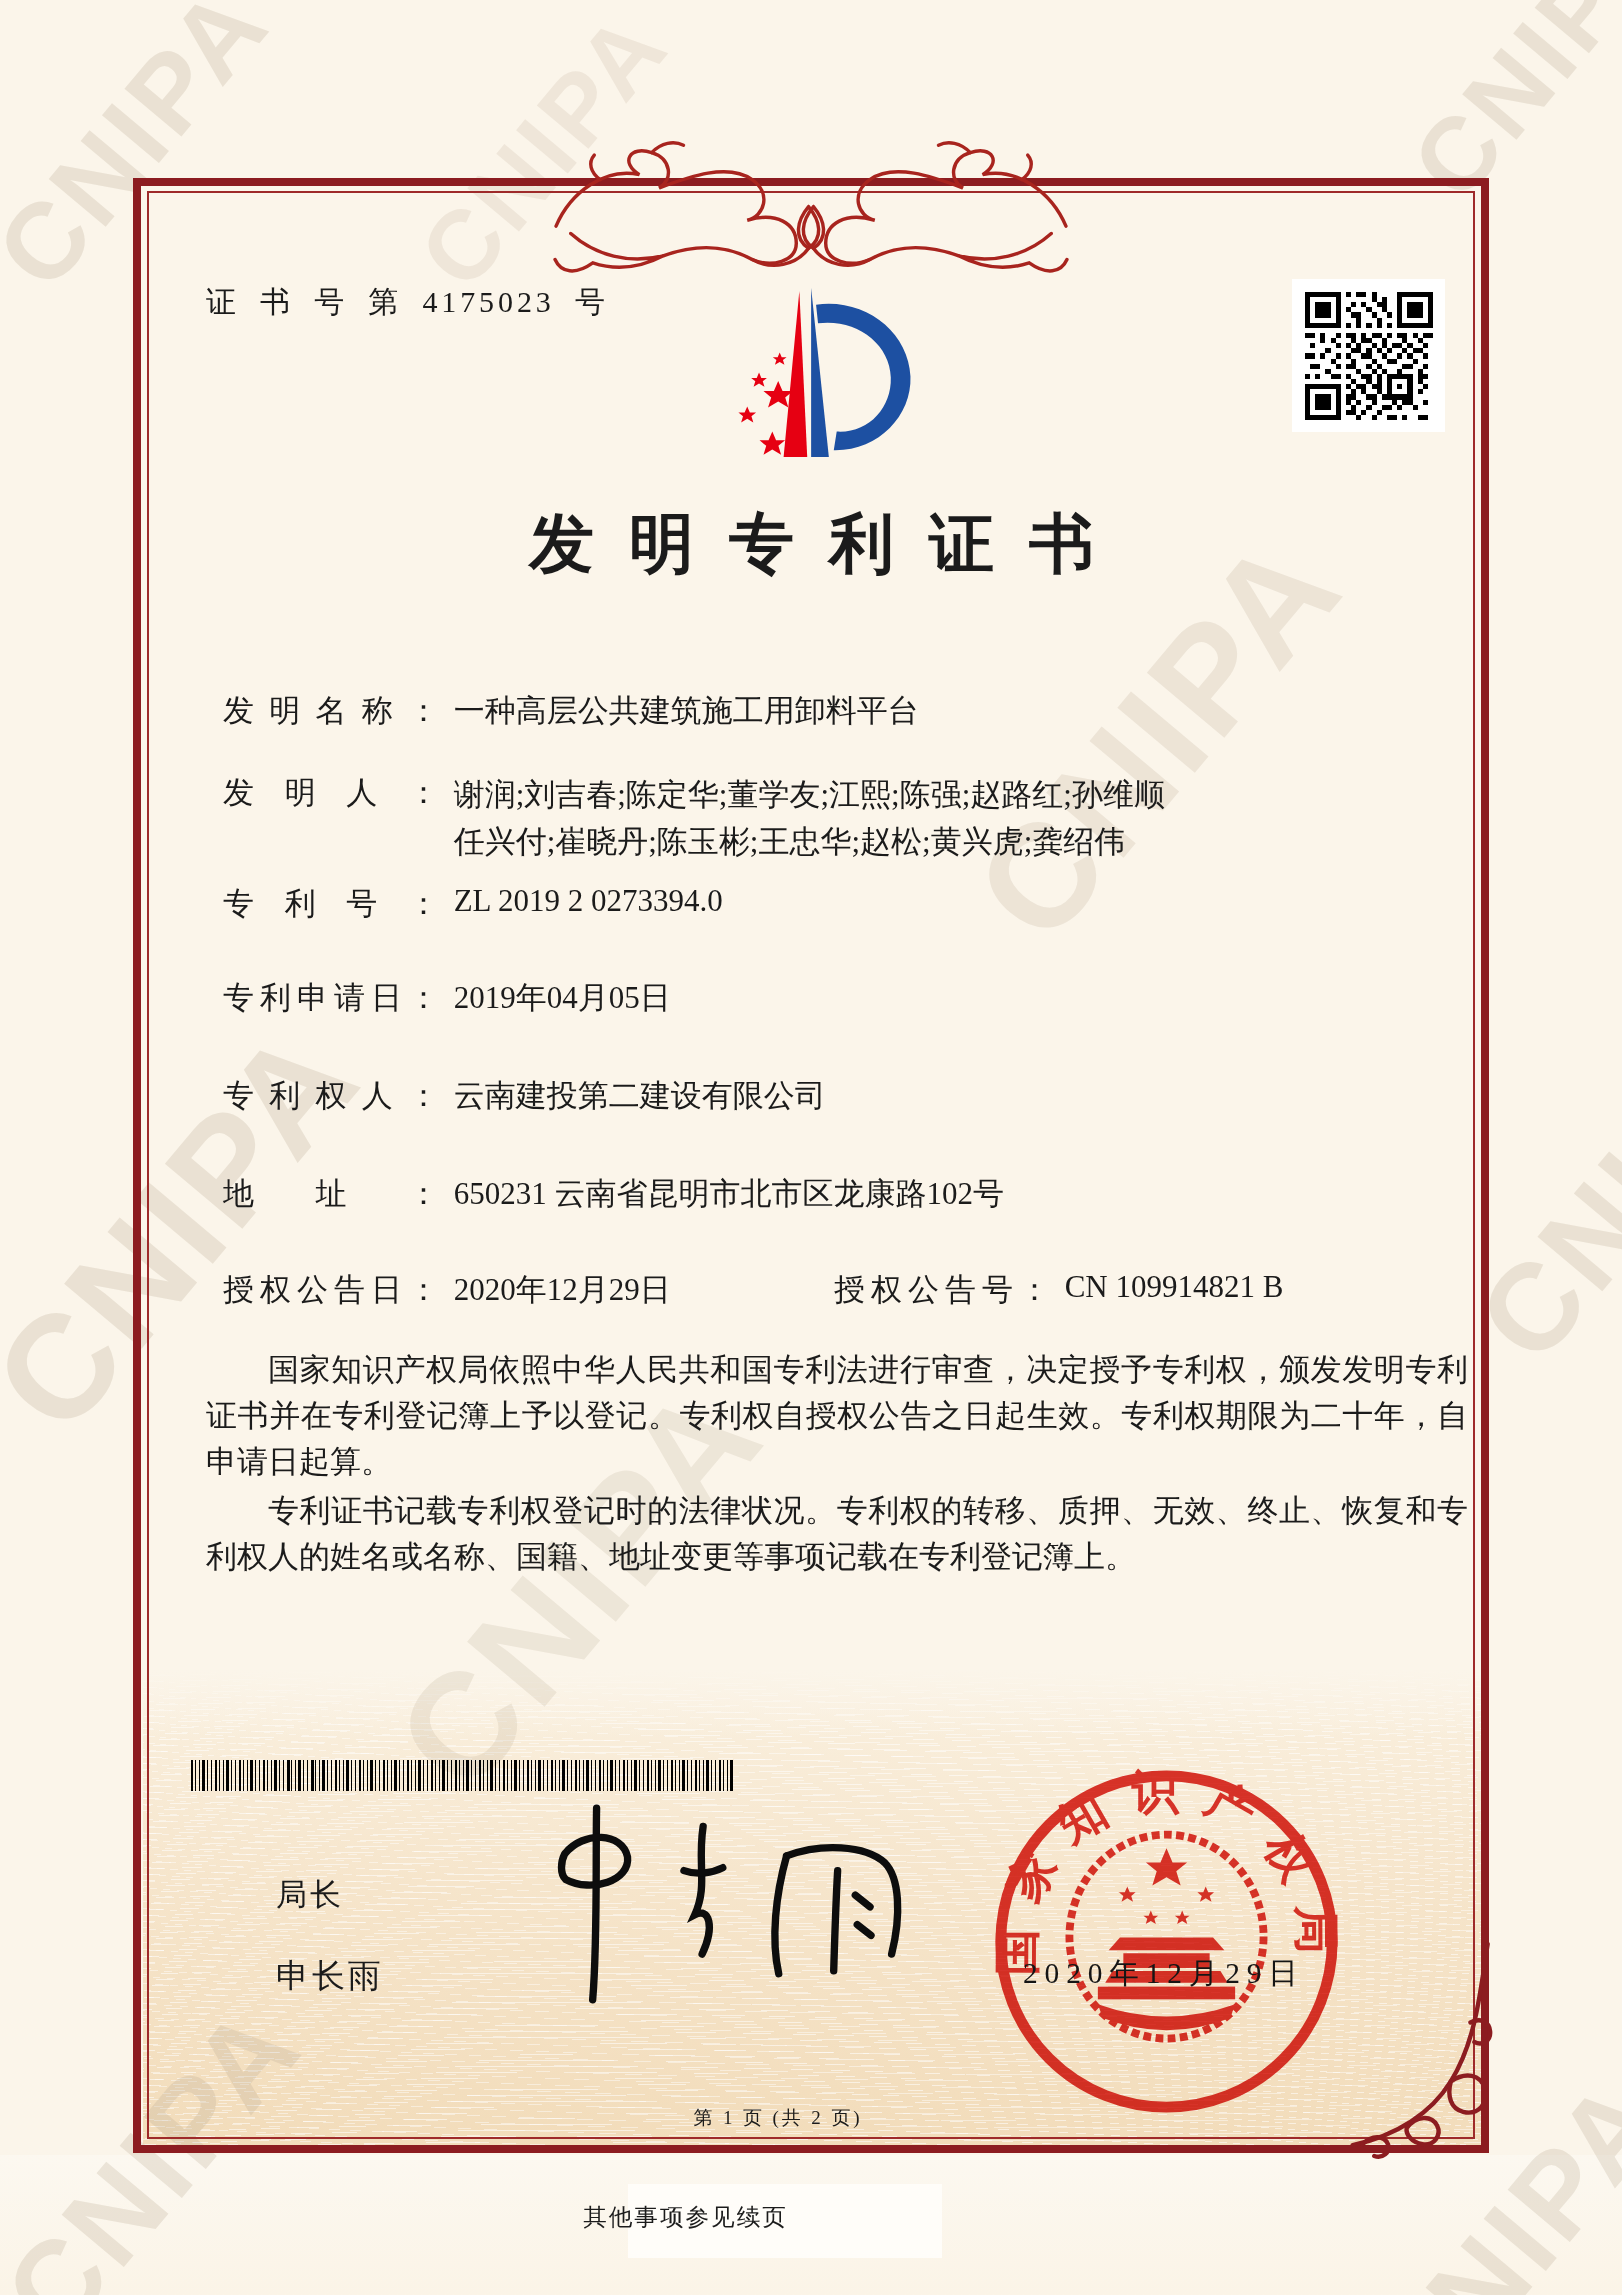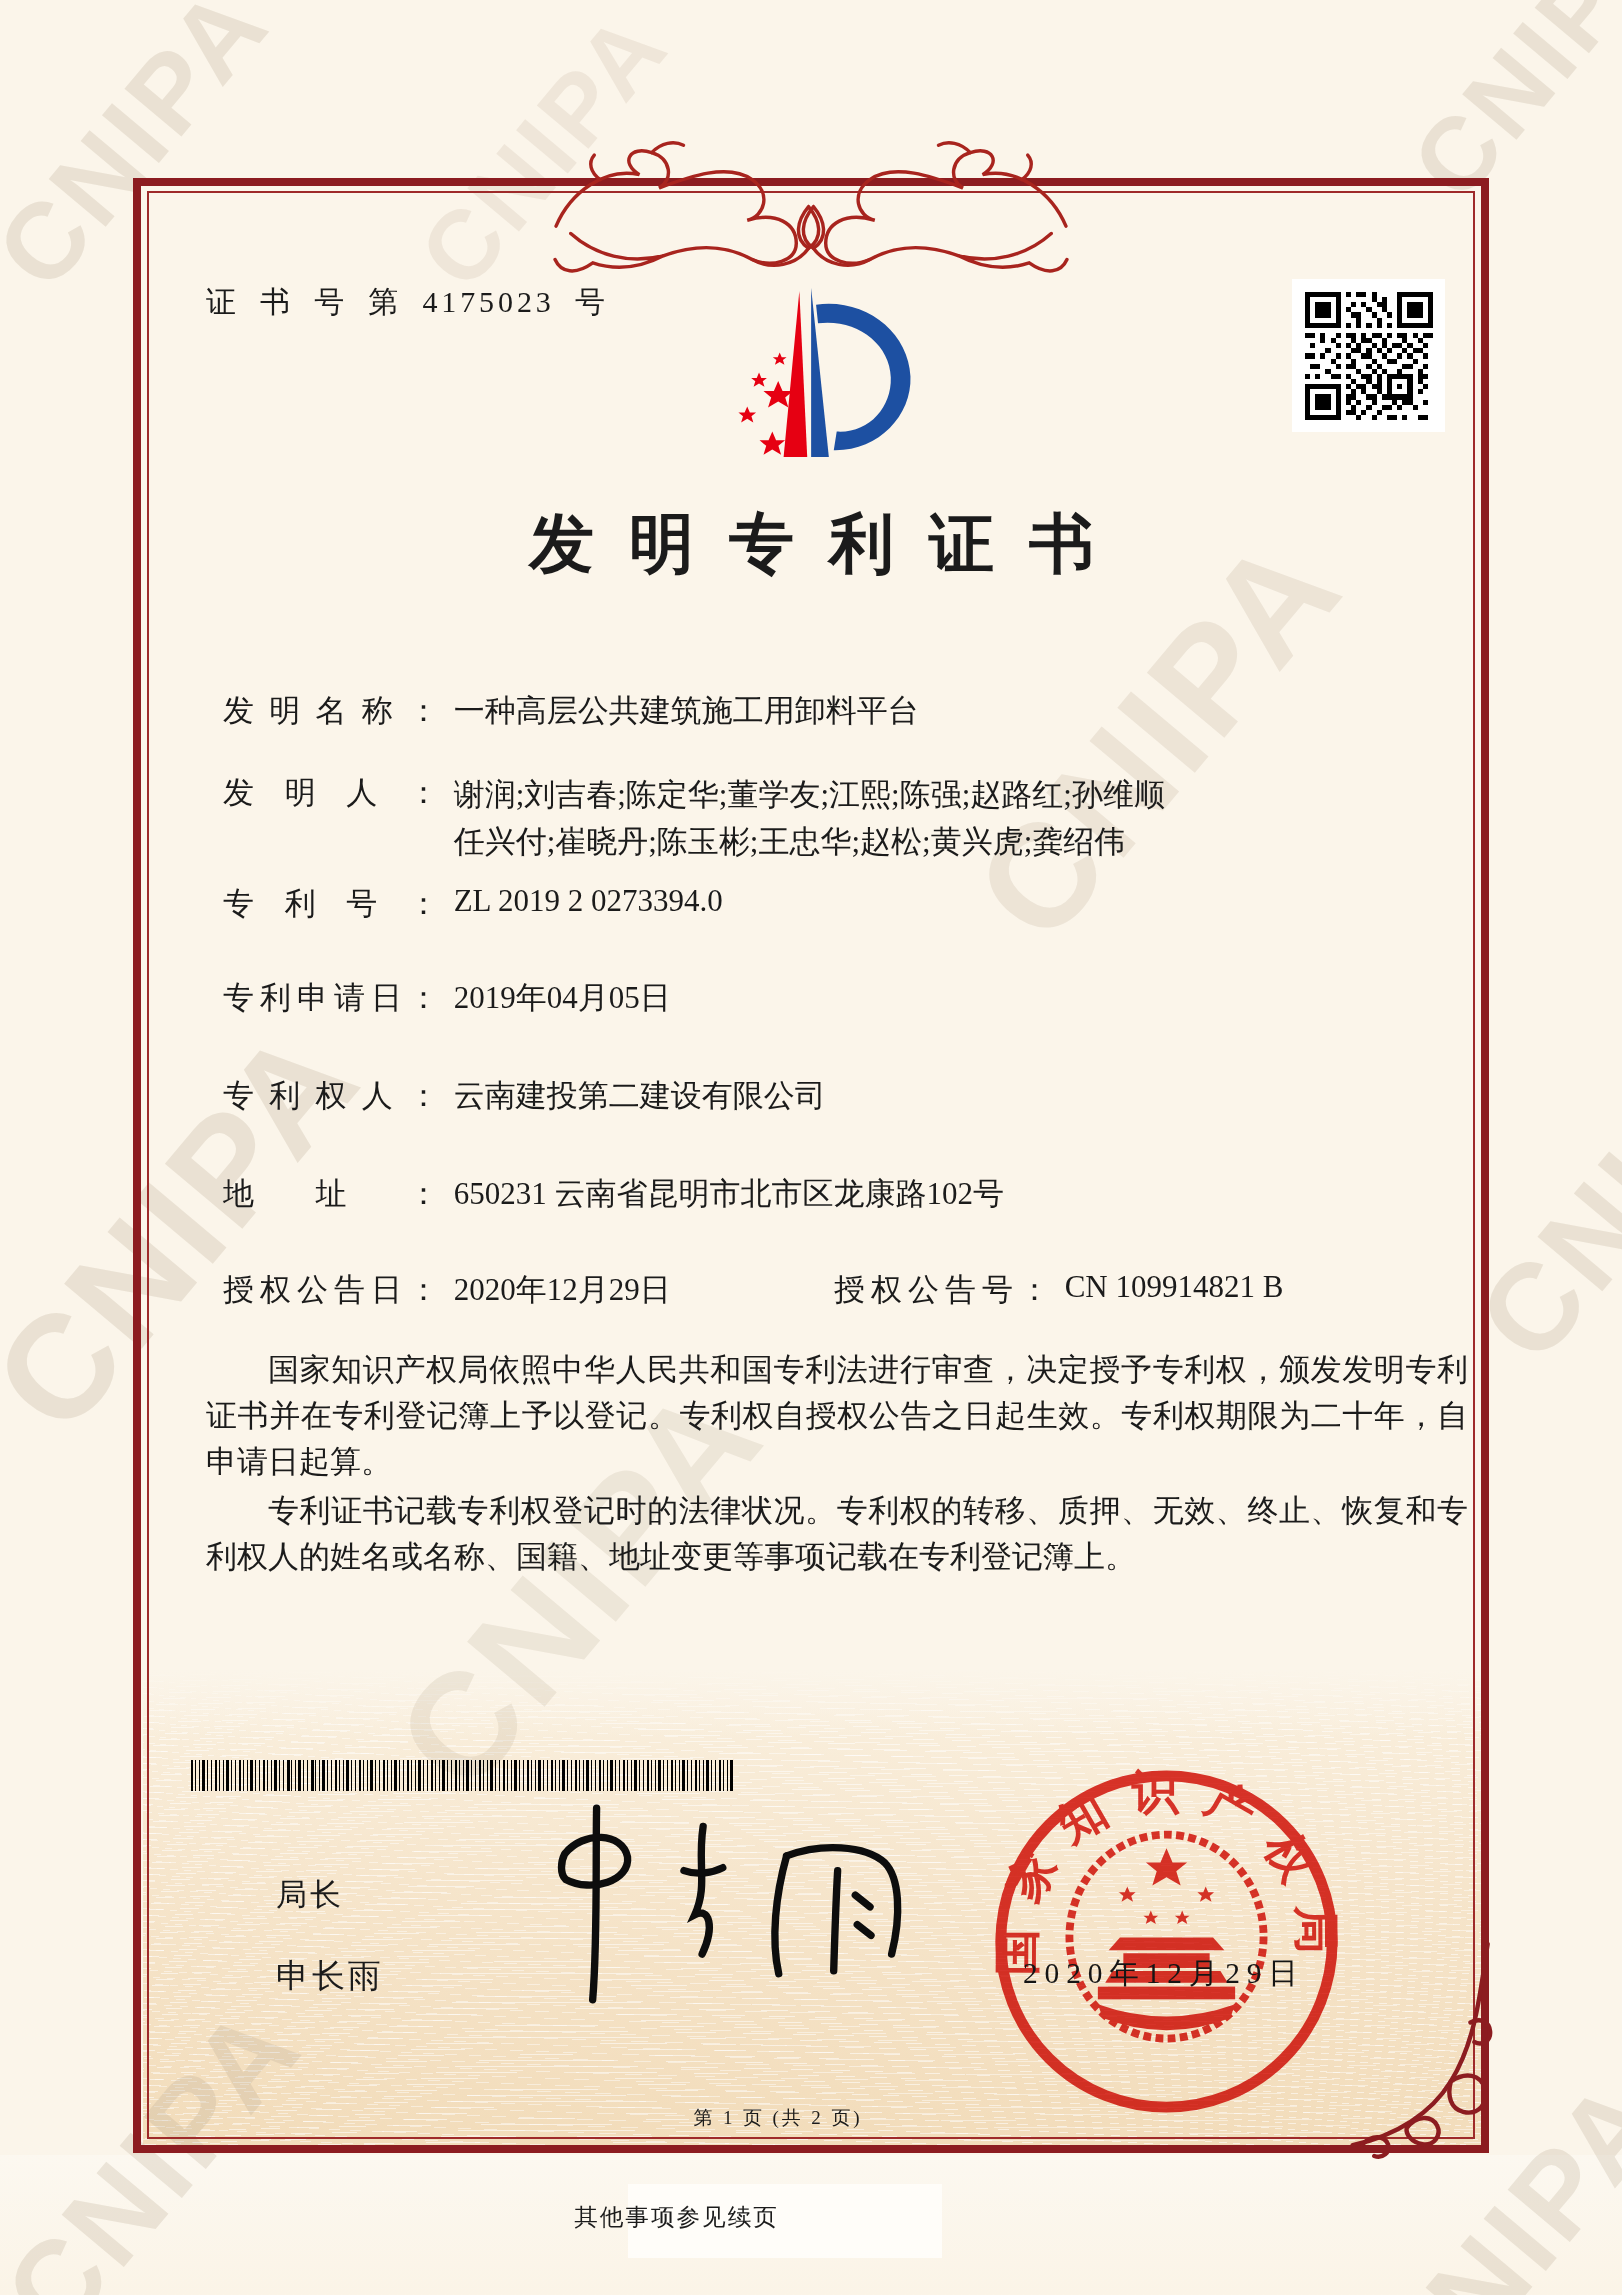--- a/index.html
+++ b/index.html
@@ -66,21 +66,21 @@
       font-family:"Liberation Sans","DejaVu Sans",sans-serif;font-weight:500;letter-spacing:2.9px;}
   .director-name{position:absolute;z-index:5;left:276px;top:1954px;font-size:33px;
       font-family:"Liberation Sans","DejaVu Sans",sans-serif;font-weight:500;letter-spacing:2.9px;}
   .signature{position:absolute;z-index:6;left:491px;top:1796px;}
 
   .seal{position:absolute;z-index:6;left:990px;top:1765px;mix-blend-mode:multiply;}
   .seal-date{position:absolute;z-index:7;left:1023px;top:1954px;font-size:29.4px;letter-spacing:6.9px;color:#151515;}
 
   .page-info{position:absolute;z-index:5;left:0;top:2105px;width:1556px;text-align:center;font-size:19px;letter-spacing:2.9px;}
   .cont-strip{position:absolute;z-index:5;left:628px;top:2184px;width:314px;height:74px;background:#fffdf9;}
-  .cont-note{position:absolute;z-index:6;left:3px;top:2201px;width:1347px;text-align:center;font-size:23.6px;letter-spacing:2px;}
+  .cont-note{position:absolute;z-index:6;left:12px;top:2201px;width:1347px;text-align:center;font-size:23.6px;letter-spacing:2px;}
 </style>
 </head>
 <body>
 
 <div class="page">
 
   <div class="wm wm1">CNIPA</div>
   <div class="wm wm2">CNIPA</div>
   <div class="wm wm3">CNIPA</div>
   <div class="wm wm4">CNIPA</div>

